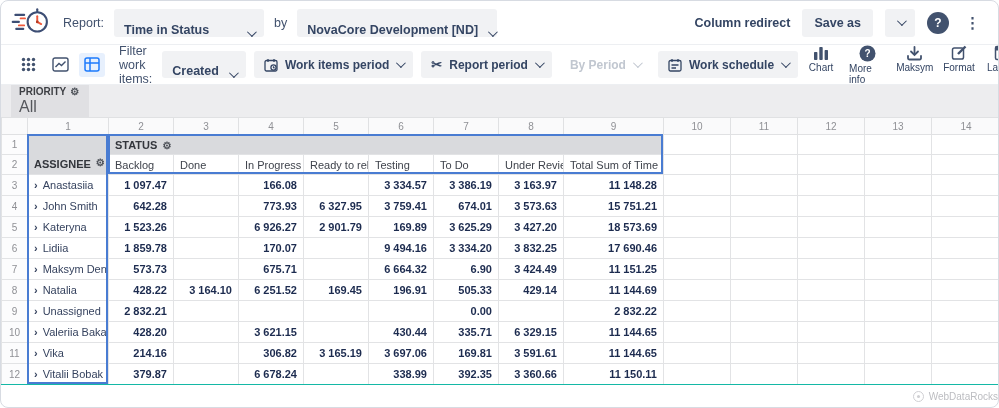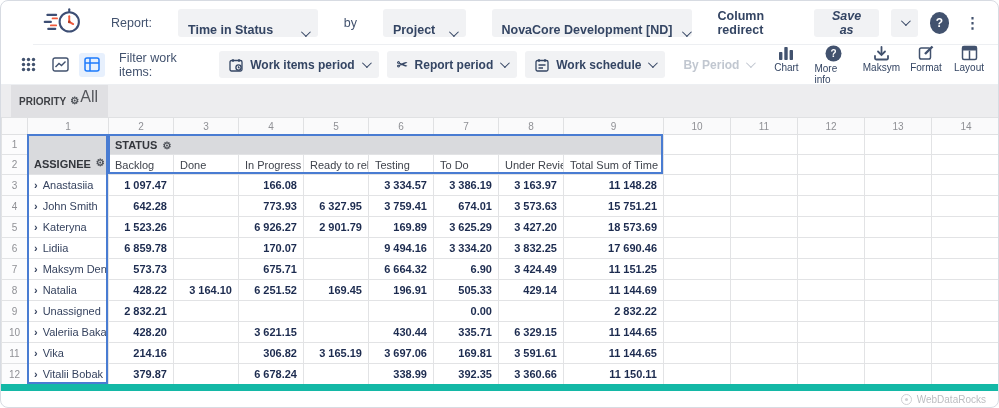--- a/index.html
+++ b/index.html
@@ -1,50 +1,50 @@
 <!DOCTYPE html>
 <html><head>
 <meta charset="utf-8">
 <style>
   * { box-sizing: border-box; margin: 0; padding: 0; }
   html,body { width: 999px; height: 408px; background:#fff; font-family:"Liberation Sans",sans-serif; }
   .app { width:999px; height:408px; border:1px solid #d7dbe2; border-radius:8px; overflow:hidden; background:#fff; display:flex; flex-direction:column; }
 
   
-  .app-header { height:44px; flex:0 0 44px; display:flex; align-items:center; padding:0 14px 0 10px; gap:26px; border-bottom:1px solid #edeff2;margin-left:32px; }
+  .app-header { height:44px; flex:0 0 44px; display:flex; align-items:center; padding:0 14px 0 10px; gap:10px; border-bottom:1px solid #edeff2; }
   .lbl { font-size:12.5px; color:#42526e; }
   .select { display:inline-flex; align-items:flex-end; justify-content:space-between; gap:10px; background:#f1f2f4; border-radius:3px; padding:0 10px; height:28px; font-size:12.5px; font-weight:700; color:#344563; cursor:pointer; white-space:nowrap; }
   .chev { width:7px; height:7px; border-right:1.6px solid currentColor; border-bottom:1.6px solid currentColor; transform:rotate(45deg) translateY(-2px); display:inline-block; flex:0 0 auto; }
   .sel-report { width:150px; }
   .sel-group { width:88px; }
   .sel-project { width:200px; }
   .header-right { margin-left:auto; display:flex; align-items:center; gap:12px; }
   .col-redirect { font-size:12.5px; font-weight:700; color:#344563; cursor:pointer; }
-  .btn { background:#f1f2f4; border:none; border-radius:3px; height:28px; padding:0 12px; font-size:12.5px; font-weight:700; color:#344563; cursor:pointer; display:inline-flex; align-items:center; gap:6px; font-family:inherit;font-style:italic; }
+  .btn { background:#f1f2f4; border:none; border-radius:3px; height:28px; padding:0 12px; font-size:12.5px; font-weight:700; color:#344563; cursor:pointer; display:inline-flex; align-items:center; gap:6px; font-family:inherit; }
   .btn.icon-only { width:30px; padding:0; justify-content:center; }
   .help-circle { width:22px; height:22px; border-radius:50%; background:#42526e; color:#fff; font-size:12px; font-weight:700; display:flex; align-items:center; justify-content:center; cursor:pointer; }
   .kebab { font-size:15px; font-weight:700; color:#42526e; cursor:pointer; padding:2px 4px; letter-spacing:0; }
 
   
   .toolbar { height:40px; flex:0 0 40px; display:flex; align-items:center; padding:0 14px 0 14px; gap:8px; border-bottom:1px solid #edeff2; }
   .view-icons { display:flex; align-items:center; gap:6px; margin-right:6px; }
   .view-btn { width:26px; height:24px; display:flex; align-items:center; justify-content:center; border-radius:3px; cursor:pointer; color:#42526e; }
   .view-btn.active { background:#e7f0fd; color:#1d7afc; }
   .toolbar .lbl { margin-right:2px; }
   .sel-created { width:118px; height:27px; }
   .chip { display:inline-flex; align-items:center; gap:7px; background:#f1f2f4; border-radius:3px; height:27px; padding:0 10px; font-size:12px; font-weight:700; color:#344563; cursor:pointer; white-space:nowrap; }
   .chip.disabled { background:transparent; color:#c1c7d0; cursor:default; }
   .chip .glyph { font-size:13px; line-height:1; }
   .toolbar-actions { margin-left:auto; display:flex; align-items:flex-start; gap:13px; }
   .action { display:flex; flex-direction:column; align-items:center; gap:1px; font-size:10px; color:#344563; cursor:pointer; min-width:30px; }
   .action svg { display:block; }
 
   
   .filter-bar { height:32px; flex:0 0 32px; background:#ededef; display:flex; align-items:stretch; padding-left:10px; }
-  .filter-chip { background:#e0e0e3; padding:3px 10px 3px 8px; display:flex; flex-direction:row; justify-content:center; gap:1px; cursor:pointer; min-width:58px; }
+  .filter-chip { background:#e0e0e3; padding:3px 10px 3px 8px; display:flex; flex-direction:column; justify-content:center; gap:1px; cursor:pointer; min-width:58px; }
   .filter-chip .t { font-size:10px; font-weight:700; color:#3d3f44; display:flex; align-items:center; gap:4px; }
   .filter-chip .v { font-size:16px; color:#55575c; }
   .gear { font-size:10px; color:#4d5158; line-height:1; }
 
   
   .grid-wrap { position:relative; flex:0 0 267px; overflow:hidden; background:#fff; }
   table.sheet { border-collapse:collapse; table-layout:fixed; width:999px; }
   .sheet th, .sheet td { border:1px solid #e2e3e5; font-size:11px; padding:0 6px; overflow:hidden; white-space:nowrap; font-weight:400; }
   .sheet tr.colnums th { height:17px; background:#fafafb; color:#8f9095; font-size:10px; text-align:center; padding:0 2px; border-color:#e0e1e3; }
   .sheet td.rownum { background:#fcfcfd; color:#8f9095; font-size:10px; text-align:center; padding:0 2px; }
@@ -56,21 +56,21 @@
   td.assignee-dim .inner { display:flex; align-items:flex-start; justify-content:space-between; padding-bottom:4px; }
   td.status-lbl { color:#3f434c; }
   td.num { text-align:right; font-weight:700; color:#1c2b4f; }
   td.rowlbl { color:#36435f; font-size:11px; }
   td.rowlbl .tw { color:#36435f; margin-right:5px; font-weight:700; }
   .sel-overlay { position:absolute; border:2px solid #497cd2; pointer-events:none; }
   .sel-assignee { left:26px; top:17px; width:81px; height:250px; }
   .sel-status { left:107px; top:17px; width:555px; height:40px; }
 
   
-  .app-footer { flex:1 1 auto; border-top:7px solid #14b8a6; display:flex; align-items:center; justify-content:flex-end; gap:5px; padding-right:12px; color:#bcbdc1; font-size:10px; }
+  .app-footer { flex:1 1 auto; border-top:1px solid #14b8a6; display:flex; align-items:center; justify-content:flex-end; gap:5px; color:#bcbdc1; font-size:10px; }
   .wdr-circle { width:11px; height:11px; border:1.3px solid #cfcfd3; border-radius:50%; display:inline-flex; align-items:center; justify-content:center; }
   .wdr-circle::after { content:""; width:3px; height:3px; background:#cfcfd3; border-radius:50%; }
 </style>
 </head>
 <body>
 
 <div class="app">
 
   <div class="app-header">
     <span>
@@ -90,24 +90,20 @@
         </g>
         <circle cx="30" cy="19" r="1.5" fill="#b33b24"></circle>
       </svg>
     </span>
     <span class="lbl">Report:</span>
     <span class="select sel-report">
       <span>Time in Status</span>
       <span class="chev"></span>
     </span>
     <span class="lbl">by</span>
-    <span class="select sel-group">
-      <span>Project</span>
-      <span class="chev"></span>
-    </span>
     <span class="select sel-project">
       <span>NovaCore Development [ND]</span>
       <span class="chev"></span>
     </span>
     <div class="header-right">
       <span class="col-redirect">Column redirect</span>
       <button class="btn">Save as</button>
       <button class="btn icon-only">
           <span class="chev"></span>
         </button>
@@ -139,49 +135,53 @@
       </span>
       <span class="view-btn active">
         <svg width="16" height="15" viewBox="0 0 16 15" fill="none" stroke="#1d7afc" stroke-width="1.5">
           <rect x="1" y="1" width="14" height="13" rx="2"></rect>
           <line x1="6" y1="1" x2="6" y2="14"></line>
           <line x1="1" y1="6" x2="15" y2="6"></line>
         </svg>
       </span>
     </div>
     <span class="lbl">Filter work items:</span>
+    <span class="select sel-created">
+      <span>Created</span>
+      <span class="chev"></span>
+    </span>
     <span class="chip">
       <svg width="14" height="14" viewBox="0 0 14 14" fill="none" stroke="#344563" stroke-width="1.3">
         <rect x="1" y="2.5" width="12" height="10.5" rx="1.5"></rect>
           <line x1="4" y1="1" x2="4" y2="4"></line>
           <line x1="10" y1="1" x2="10" y2="4"></line>
         <circle cx="9.5" cy="9.5" r="2.6"></circle>
           <polyline points="9.5,8.2 9.5,9.5 10.6,10.1"></polyline>
       </svg>
       <span>Work items period</span>
       <span class="chev"></span>
     </span>
     <span class="chip">
       <span class="glyph">✂</span>
       <span>Report period</span>
       <span class="chev"></span>
     </span>
+    <span class="chip disabled">
+      <span>By Period</span>
+      <span class="chev"></span>
+    </span>
     <span class="chip">
       <svg width="14" height="14" viewBox="0 0 14 14" fill="none" stroke="#344563" stroke-width="1.3">
         <rect x="1" y="2.5" width="12" height="10.5" rx="1.5"></rect>
           <line x1="4" y1="1" x2="4" y2="4"></line>
           <line x1="10" y1="1" x2="10" y2="4"></line>
         <line x1="3.5" y1="7" x2="10.5" y2="7"></line>
           <line x1="3.5" y1="10" x2="8" y2="10"></line>
       </svg>
       <span>Work schedule</span>
-      <span class="chev"></span>
-    </span>
-    <span class="chip disabled">
-      <span>By Period</span>
       <span class="chev"></span>
     </span>
     <div class="toolbar-actions" id="toolbar-actions">
         <div class="action">
           <span>
             <svg width="18" height="16" viewBox="0 0 18 16" fill="#42526e">
               <rect x="2" y="7" width="3.4" height="8" rx="0.8"></rect>
               <rect x="7.3" y="2" width="3.4" height="13" rx="0.8"></rect>
               <rect x="12.6" y="5" width="3.4" height="10" rx="0.8"></rect>
             </svg>
@@ -354,21 +354,21 @@
             <td class="num">18 573.69</td>
             <td></td>
             <td></td>
             <td></td>
             <td></td>
             <td></td>
           </tr>
           <tr class="datarow">
             <td class="rownum">6</td>
             <td class="rowlbl"><span class="tw">›</span><span>Lidiia</span></td>
-            <td class="num">6 859.78</td>
+            <td class="num">1 859.78</td>
             <td></td>
             <td class="num">170.07</td>
             <td></td>
             <td class="num">9 494.16</td>
             <td class="num">3 334.20</td>
             <td class="num">3 832.25</td>
             <td class="num">17 690.46</td>
             <td></td>
             <td></td>
             <td></td>

